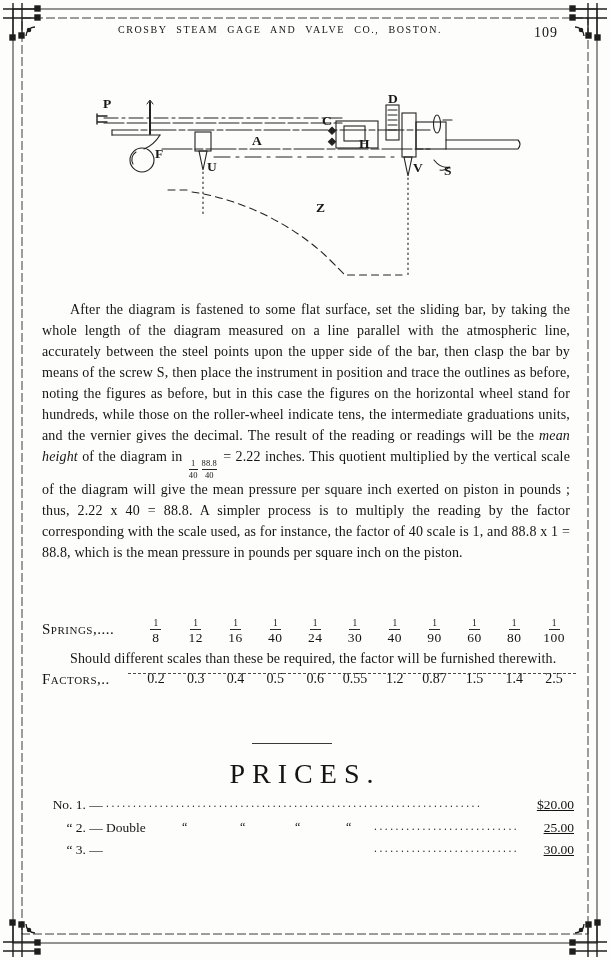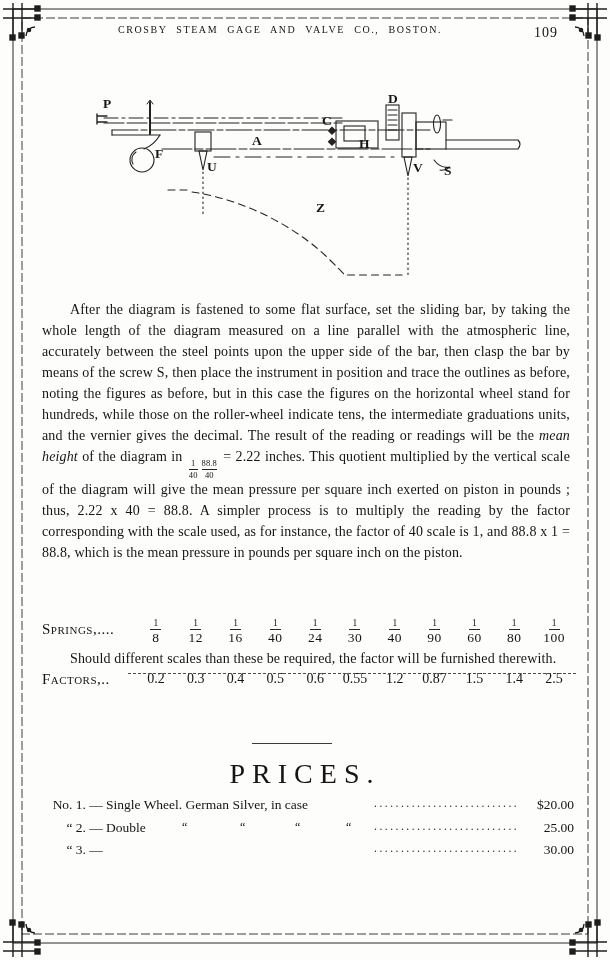--- a/index.html
+++ b/index.html
@@ -33,21 +33,21 @@
   .prices-h{position:absolute;top:758px;left:0;width:610px;text-align:center;
             font-size:28px;letter-spacing:7px;}
   .plist{position:absolute;top:797px;left:40px;width:534px;font-size:13.5px;}
   .prow{display:flex;align-items:flex-start;height:22.5px;}
   .pno{width:46px;text-align:right;white-space:nowrap;}
   .pdash{width:20px;text-align:center;}
   .pdesc{width:268px;position:relative;white-space:nowrap;overflow:hidden;}
   .ditto{position:absolute;top:0;font-size:12px;}.d1{left:76px}.d2{left:134px}.d3{left:189px}.d4{left:240px}
   .pleader{flex:1;overflow:hidden;white-space:nowrap;letter-spacing:2.5px;
            font-size:11.5px;color:#2b2b28;}
-  .pprice{width:58px;text-align:right;white-space:nowrap;}
+  .pprice{width:58px;text-align:right;white-space:nowrap;text-decoration:underline;}
 </style>
 </head>
 <body>
 
 <div class="page">
 
   <svg width="610" height="960" viewBox="0 0 610 960" style="position:absolute;top:0;left:0;pointer-events:none;">
     <g stroke="#2a2a26" fill="none" stroke-width="1">
       <rect x="13" y="9" width="584" height="934"></rect>
       <rect x="22" y="18" width="566" height="916" stroke-dasharray="9 3" stroke="#3c3c38"></rect>
@@ -218,21 +218,20 @@
 
   <div class="para p2"><span class="indent"></span><span>Should different scales than these be required, the factor will be furnished therewith.</span></div>
 
   <div class="midrule"></div>
   <div class="prices-h">PRICES.</div>
 
   <div class="plist">
     <div class="prow">
       <span class="pno">No. 1.</span>
       <span class="pdash">—</span>
-      <span class="pdesc">Single Wheel. German Silver, in case</span>
       <span class="pleader">......................................................................</span>
       <span class="pprice">$20.00</span>
     </div>
     <div class="prow">
       <span class="pno">“ 2.</span>
       <span class="pdash">—</span>
       <span class="pdesc"><span>Double</span><span class="ditto d1">“</span><span class="ditto d2">“</span><span class="ditto d3">“</span><span class="ditto d4">“</span></span>
       <span class="pleader">......................................................................</span>
       <span class="pprice">25.00</span>
     </div>

